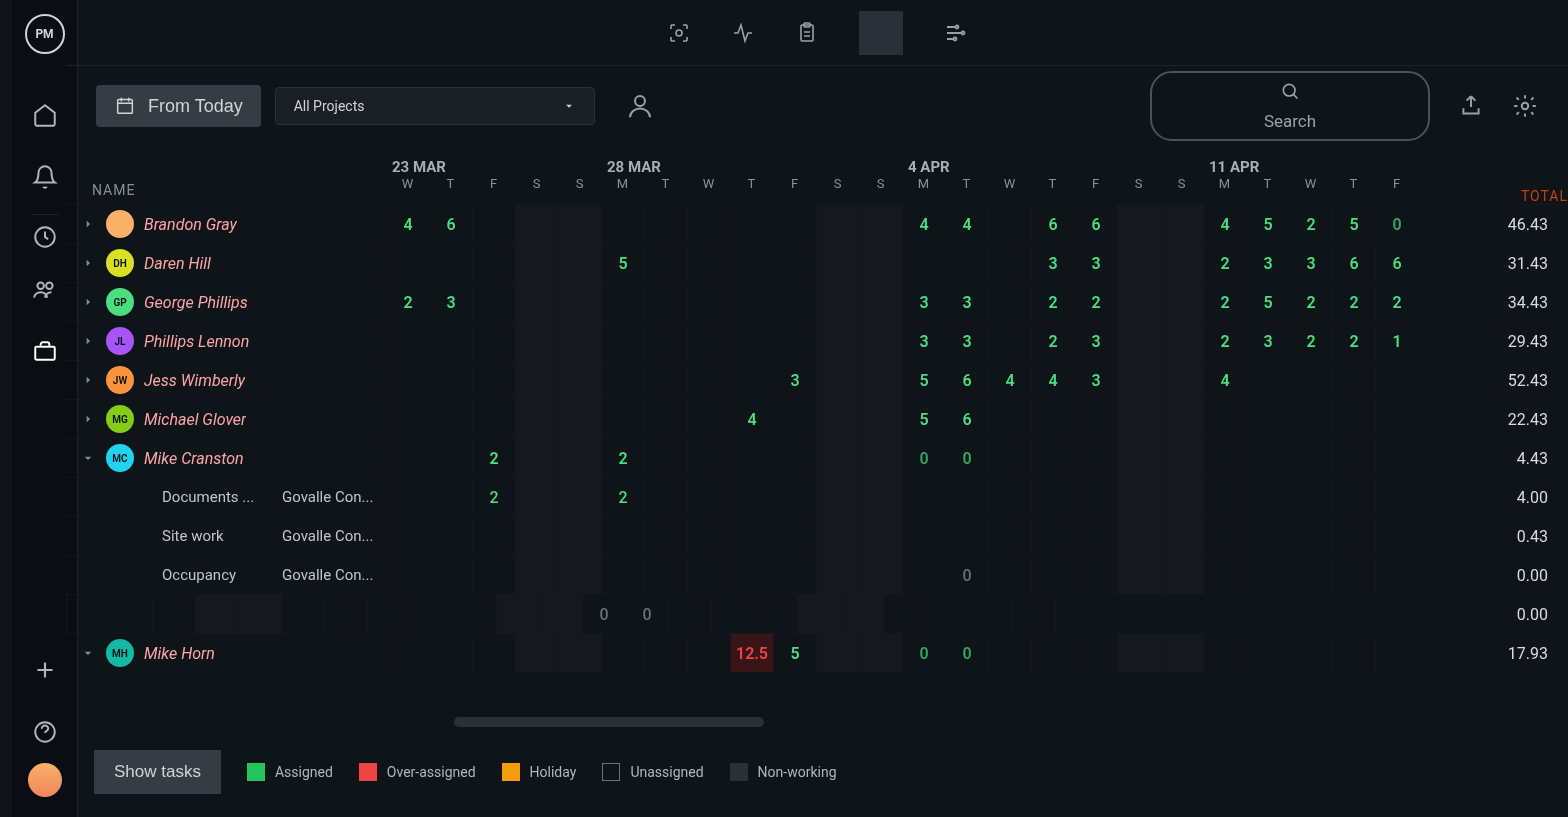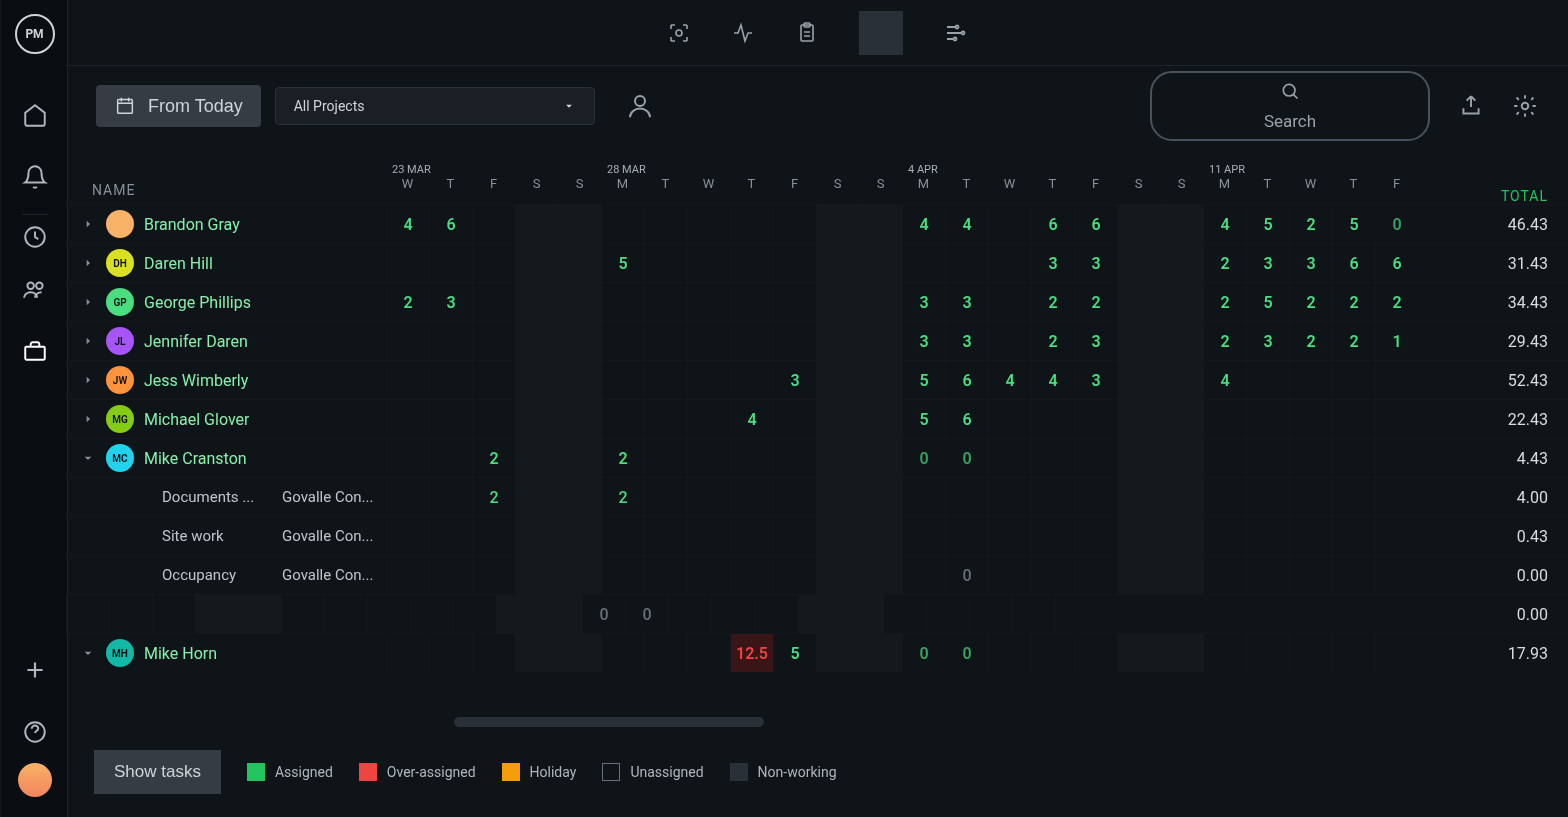--- a/index.html
+++ b/index.html
@@ -1,19 +1,19 @@
 <!DOCTYPE html>
 <html><head>
 <meta charset="utf-8">
 <style>
 * { margin:0; padding:0; box-sizing:border-box; }
 body { background:#0f1419; color:#d0d4d9; font-family:-apple-system,Segoe UI,Roboto,sans-serif; font-size:14px; width:1568px; height:817px; overflow:hidden; }
 
 
-.rail { position:absolute; left:2px; top:0; width:66px; height:817px; background:#0a0d11; border-right:1px solid #1e2329; display:flex; flex-direction:column; align-items:center; }
+.rail { position:absolute; left:12px; top:0; width:66px; height:817px; background:#0a0d11; border-right:1px solid #1e2329; display:flex; flex-direction:column; align-items:center; }
 .logo { width:40px; height:40px; border:2px solid #d0d4d9; border-radius:50%; display:flex; align-items:center; justify-content:center; font-weight:700; font-size:12px; margin:14px 0 30px; }
 .rail-icon { width:26px; height:26px; margin:18px 0; display:flex; align-items:center; justify-content:center; color:#b0b6bd; cursor:pointer; }
 .rail-icon.active { color:#fff; }
 .rail-icon.sep { border-top:1px solid #1e2329; padding-top:18px; margin-top:6px; }
 .rail-spacer { flex:1; }
 .rail-avatar { width:34px; height:34px; border-radius:50%; background:linear-gradient(#f7b267,#f4845f); margin-bottom:20px; }
 
 
 .topbar { position:absolute; left:66px; top:0; right:0; height:66px; border-bottom:1px solid #1e2329; display:flex; align-items:center; justify-content:center; gap:40px; }
 .topbar .ticon { width:24px; height:24px; color:#9aa1a9; cursor:pointer; display:flex; align-items:center; justify-content:center; }
@@ -29,32 +29,32 @@
 .search { border:2px solid #4a525c; border-radius:22px; padding:8px 18px; width:280px; display:flex; align-items:center; gap:10px; color:#9aa1a9; font-size:17px;flex-direction:column; }
 .search svg { width:20px; height:20px; }
 .tool-icon { width:26px; height:26px; color:#9aa1a9; margin-left:14px; cursor:pointer; }
 
 
 .grid { position:absolute; left:66px; top:146px; right:0; bottom:90px; overflow:hidden; }
 .ghead { display:flex; height:58px; }
 .namecol { width:320px; flex-shrink:0; display:flex; align-items:flex-end; padding:0 0 6px 26px; color:#8a9099; font-size:14px; letter-spacing:1px; }
 .daycols { flex:1; display:flex; flex-direction:column; }
 .weekrow { display:flex; height:30px; align-items:flex-end; }
-.weeklabel { color:#a8aeb5; font-size:11px; font-weight:400; padding-left:6px; }
+.weeklabel { color:#a8aeb5; font-size:15px; font-weight:700; padding-left:6px; }
 .dayrow { display:flex; height:28px; }
 .daycell-h { width:43px; text-align:center; color:#8a9099; font-size:13px; }
-.totcol { width:90px; text-align:left; padding-right:20px; color:#22c55e; font-size:14px; letter-spacing:1px; display:flex; align-items:flex-end; justify-content:flex-end; }
+.totcol { width:90px; text-align:left; color:#c2410c; font-size:14px; letter-spacing:1px; display:flex; align-items:flex-end; justify-content:flex-end; }
 
 .rows { overflow-y:auto; }
 .row { display:flex; height:39px; align-items:center; border-top:1px solid #14181d; }
 .rname { width:320px; flex-shrink:0; display:flex; align-items:center; padding-left:14px; gap:10px; }
 .rname.sub { padding-left:96px; }
 .chev { width:16px; height:16px; color:#8a9099; cursor:pointer; }
 .av { width:28px; height:28px; border-radius:50%; display:flex; align-items:center; justify-content:center; font-size:10px; font-weight:600; color:#0a0d11; flex-shrink:0; }
-.pname { color:#86efac; font-size:16px; white-space:nowrap; overflow:hidden; text-overflow:ellipsis; }
+.pname { color:#fca5a5; font-size:16px; white-space:nowrap; overflow:hidden; text-overflow:ellipsis;font-style:italic; }
 .subtask { color:#c0c5cb; font-size:15px; width:110px; overflow:hidden; text-overflow:ellipsis; white-space:nowrap; }
 .subproj { color:#c0c5cb; font-size:15px; overflow:hidden; text-overflow:ellipsis; white-space:nowrap; }
 .rcells { flex:1; display:flex; }
 .cell { width:43px; height:39px; display:flex; align-items:center; justify-content:center; font-size:16px; font-weight:600; border-left:1px solid #14181d; }
 .cell.we { background:#15191e; }
 .cell.green { color:#4ade80; }
 .cell.zero { color:#4ade80; opacity:0.7; }
 .cell.red { color:#ef4444; background:#3a1518; }
 .cell.subgreen { color:#4ade80; font-weight:500; }
 .cell.subzero { color:#6a7078; font-weight:500; }
@@ -335,21 +335,21 @@
           <div class="cell green">2</div>
         </div>
         <div class="rtot">34.43</div>
       </div>
       <div class="row">
         <div class="rname">
           <svg class="chev" viewBox="0 0 24 24" fill="currentColor">
             <path d="M10 7l5 5-5 5z"></path>
           </svg>
           <div class="av" style="background: rgb(168, 85, 247);">JL</div>
-          <div class="pname">Jennifer Daren</div>
+          <div class="pname">Phillips Lennon</div>
         </div>
         <div class="rcells">
           <div class="cell"></div>
           <div class="cell"></div>
           <div class="cell"></div>
           <div class="cell we"></div>
           <div class="cell we"></div>
           <div class="cell"></div>
           <div class="cell"></div>
           <div class="cell"></div>

